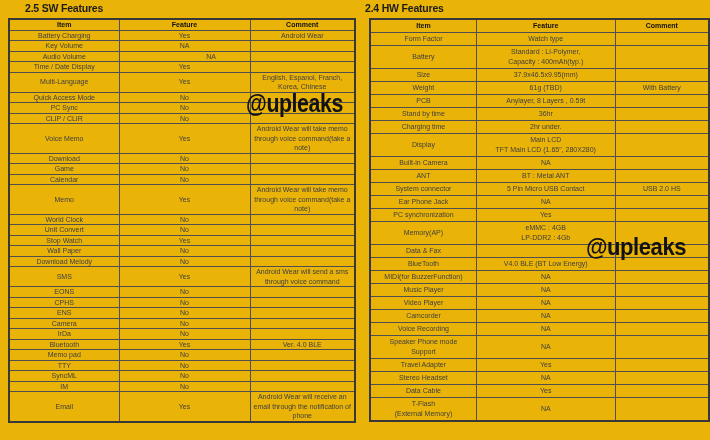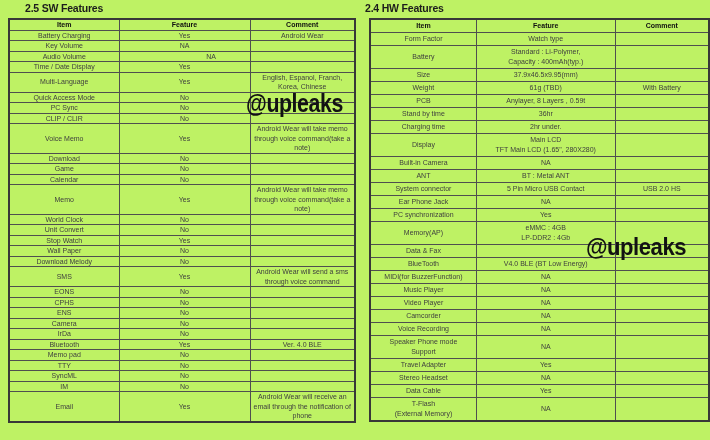--- a/index.html
+++ b/index.html
@@ -1,21 +1,21 @@
 <!DOCTYPE html>
 <html><head>
 <meta charset="utf-8">
 <style>
   * { box-sizing: border-box; }
   html, body { margin: 0; padding: 0; background: #ffffff; }
   .page {
     position: relative;
     width: 710px;
     height: 440px;
-    background: #bef264;
+    background: #eab308;
     overflow: hidden;
     font-family: "Liberation Sans", sans-serif;
   }
   .table-block { position: absolute; top: 2px; }
   #sw-block { left: 8px;  width: 346px; }
   #hw-block { left: 369px; width: 341px; }
   .block-title {
     font-size: 10.5px;
     font-weight: bold;
     color: #1c1c1c;

